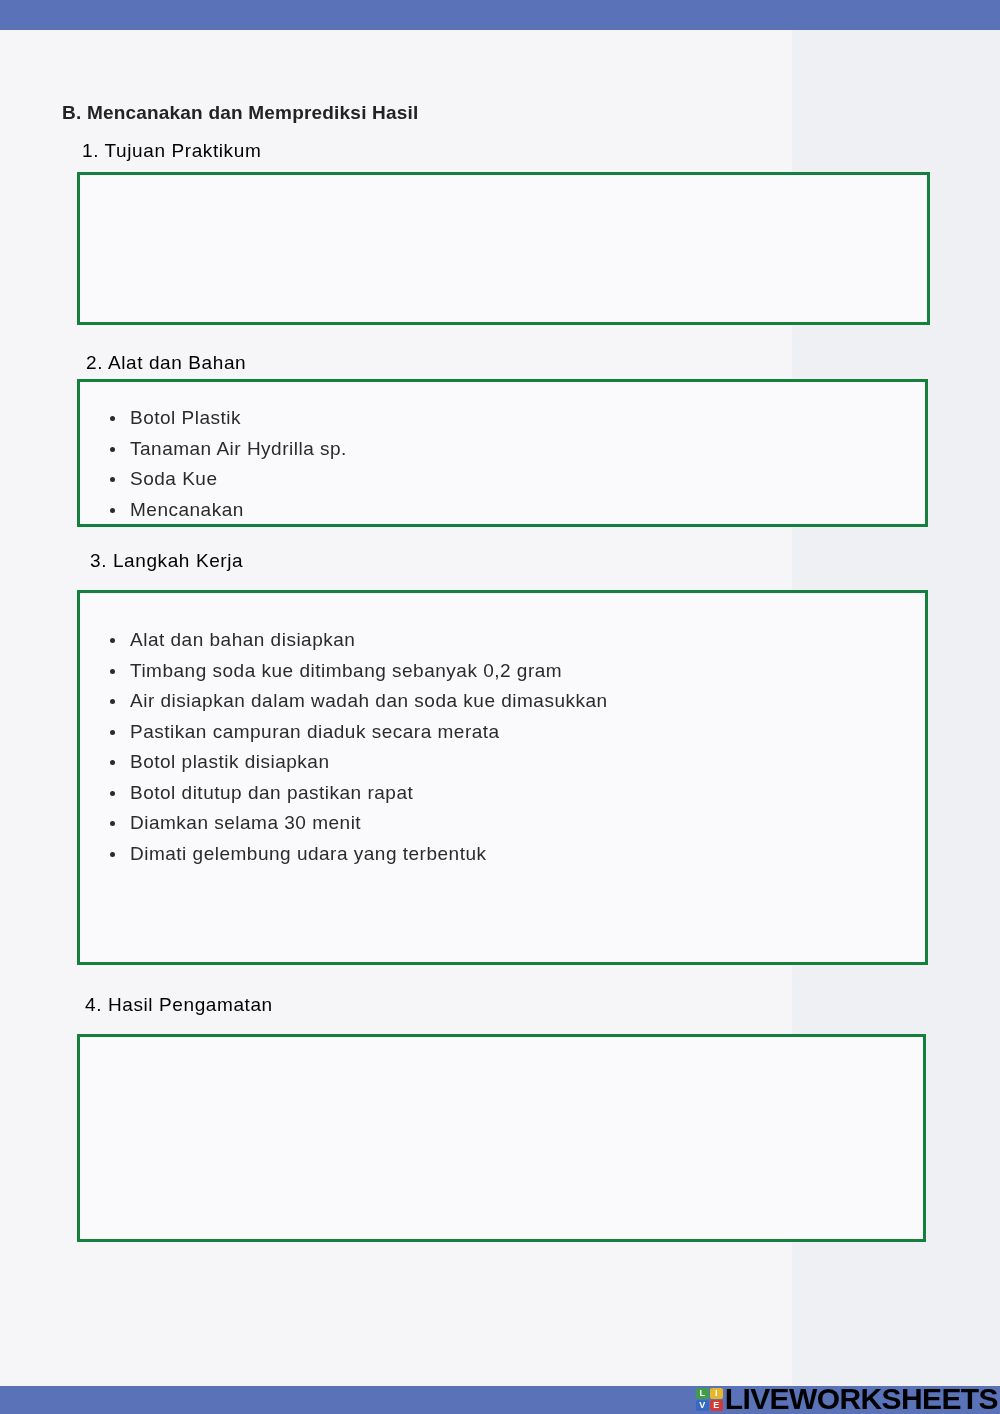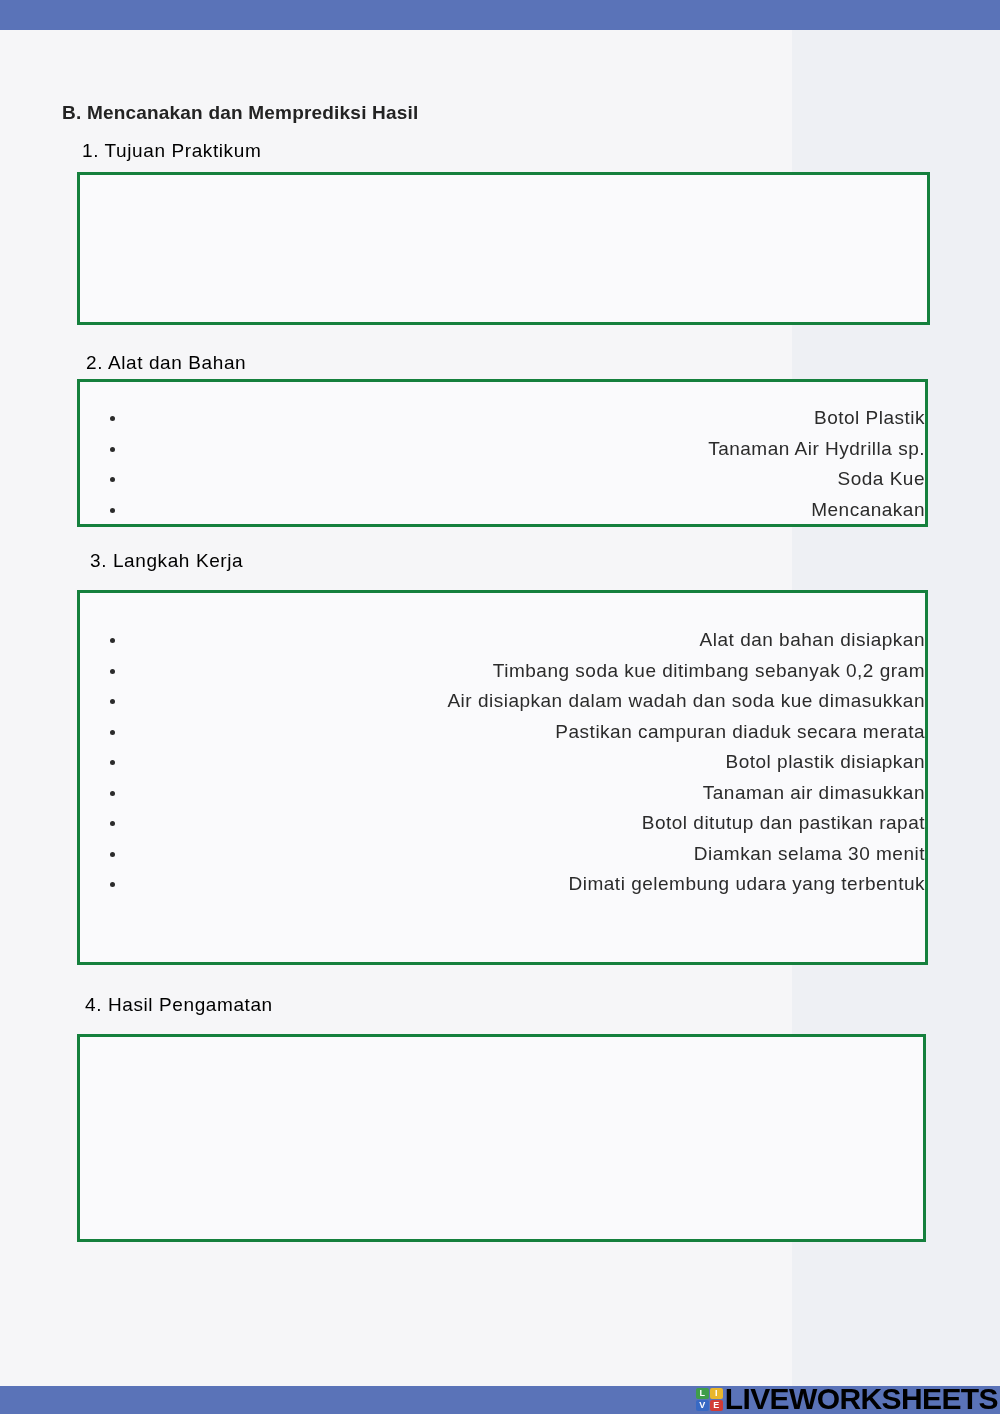--- a/index.html
+++ b/index.html
@@ -16,21 +16,20 @@
     overflow: hidden;
   }
 
   .page {
     position: absolute;
     left: 0;
     top: 0;
     width: 792px;
     height: 1414px;
     background: #f6f6f8;
-    text-align: right;
   }
 
   .band-top {
     position: absolute;
     left: 0;
     top: 0;
     width: 1000px;
     height: 30px;
     background: #5a73b8;
   }
@@ -187,21 +186,20 @@
 
     <div class="sub-title" id="title-3">3. Langkah Kerja</div>
 
     <div class="answer-box" id="box-langkah">
       <ul class="box-list list-langkah">
         <li>Alat dan bahan disiapkan</li>
         <li>Timbang soda kue ditimbang sebanyak 0,2 gram</li>
         <li>Air disiapkan dalam wadah dan soda kue dimasukkan</li>
         <li>Pastikan campuran diaduk secara merata</li>
         <li>Botol plastik disiapkan</li>
-        <li>Tanaman air dimasukkan</li>
         <li>Botol ditutup dan pastikan rapat</li>
         <li>Diamkan selama 30 menit</li>
         <li>Dimati gelembung udara yang terbentuk</li>
       </ul>
     </div>
 
     <div class="sub-title" id="title-4">4. Hasil Pengamatan</div>
 
     <div class="answer-box" id="box-hasil"></div>
 

